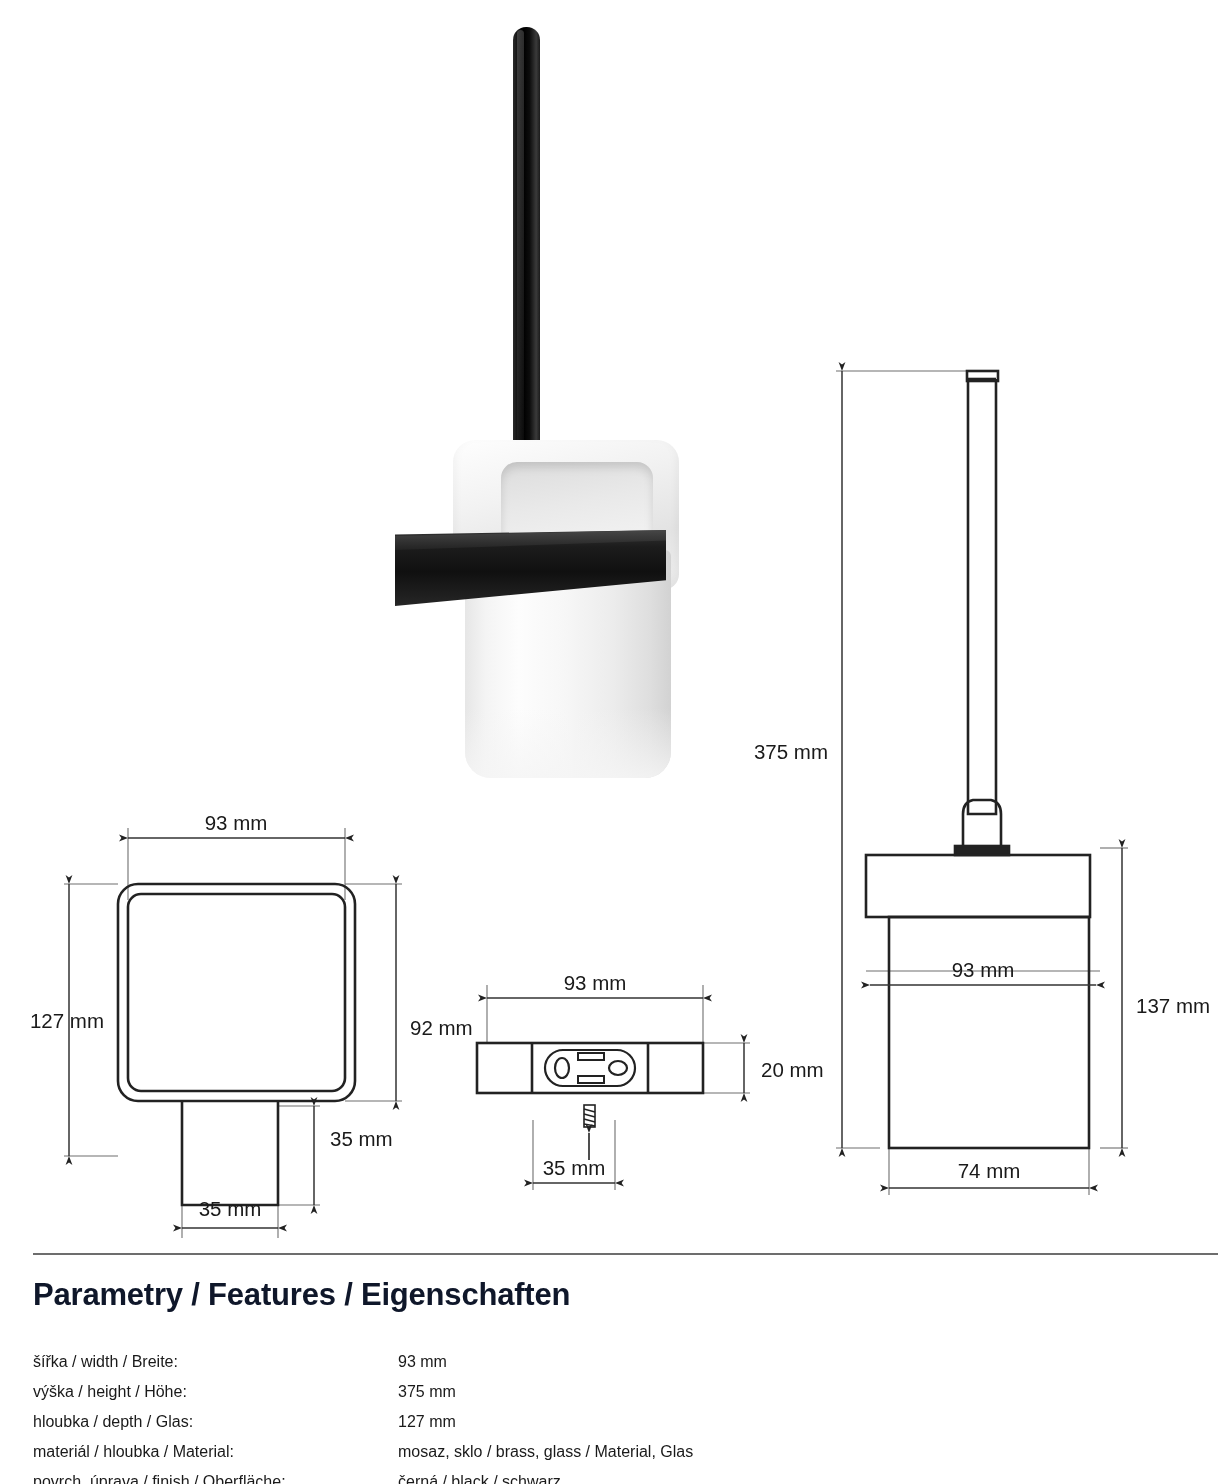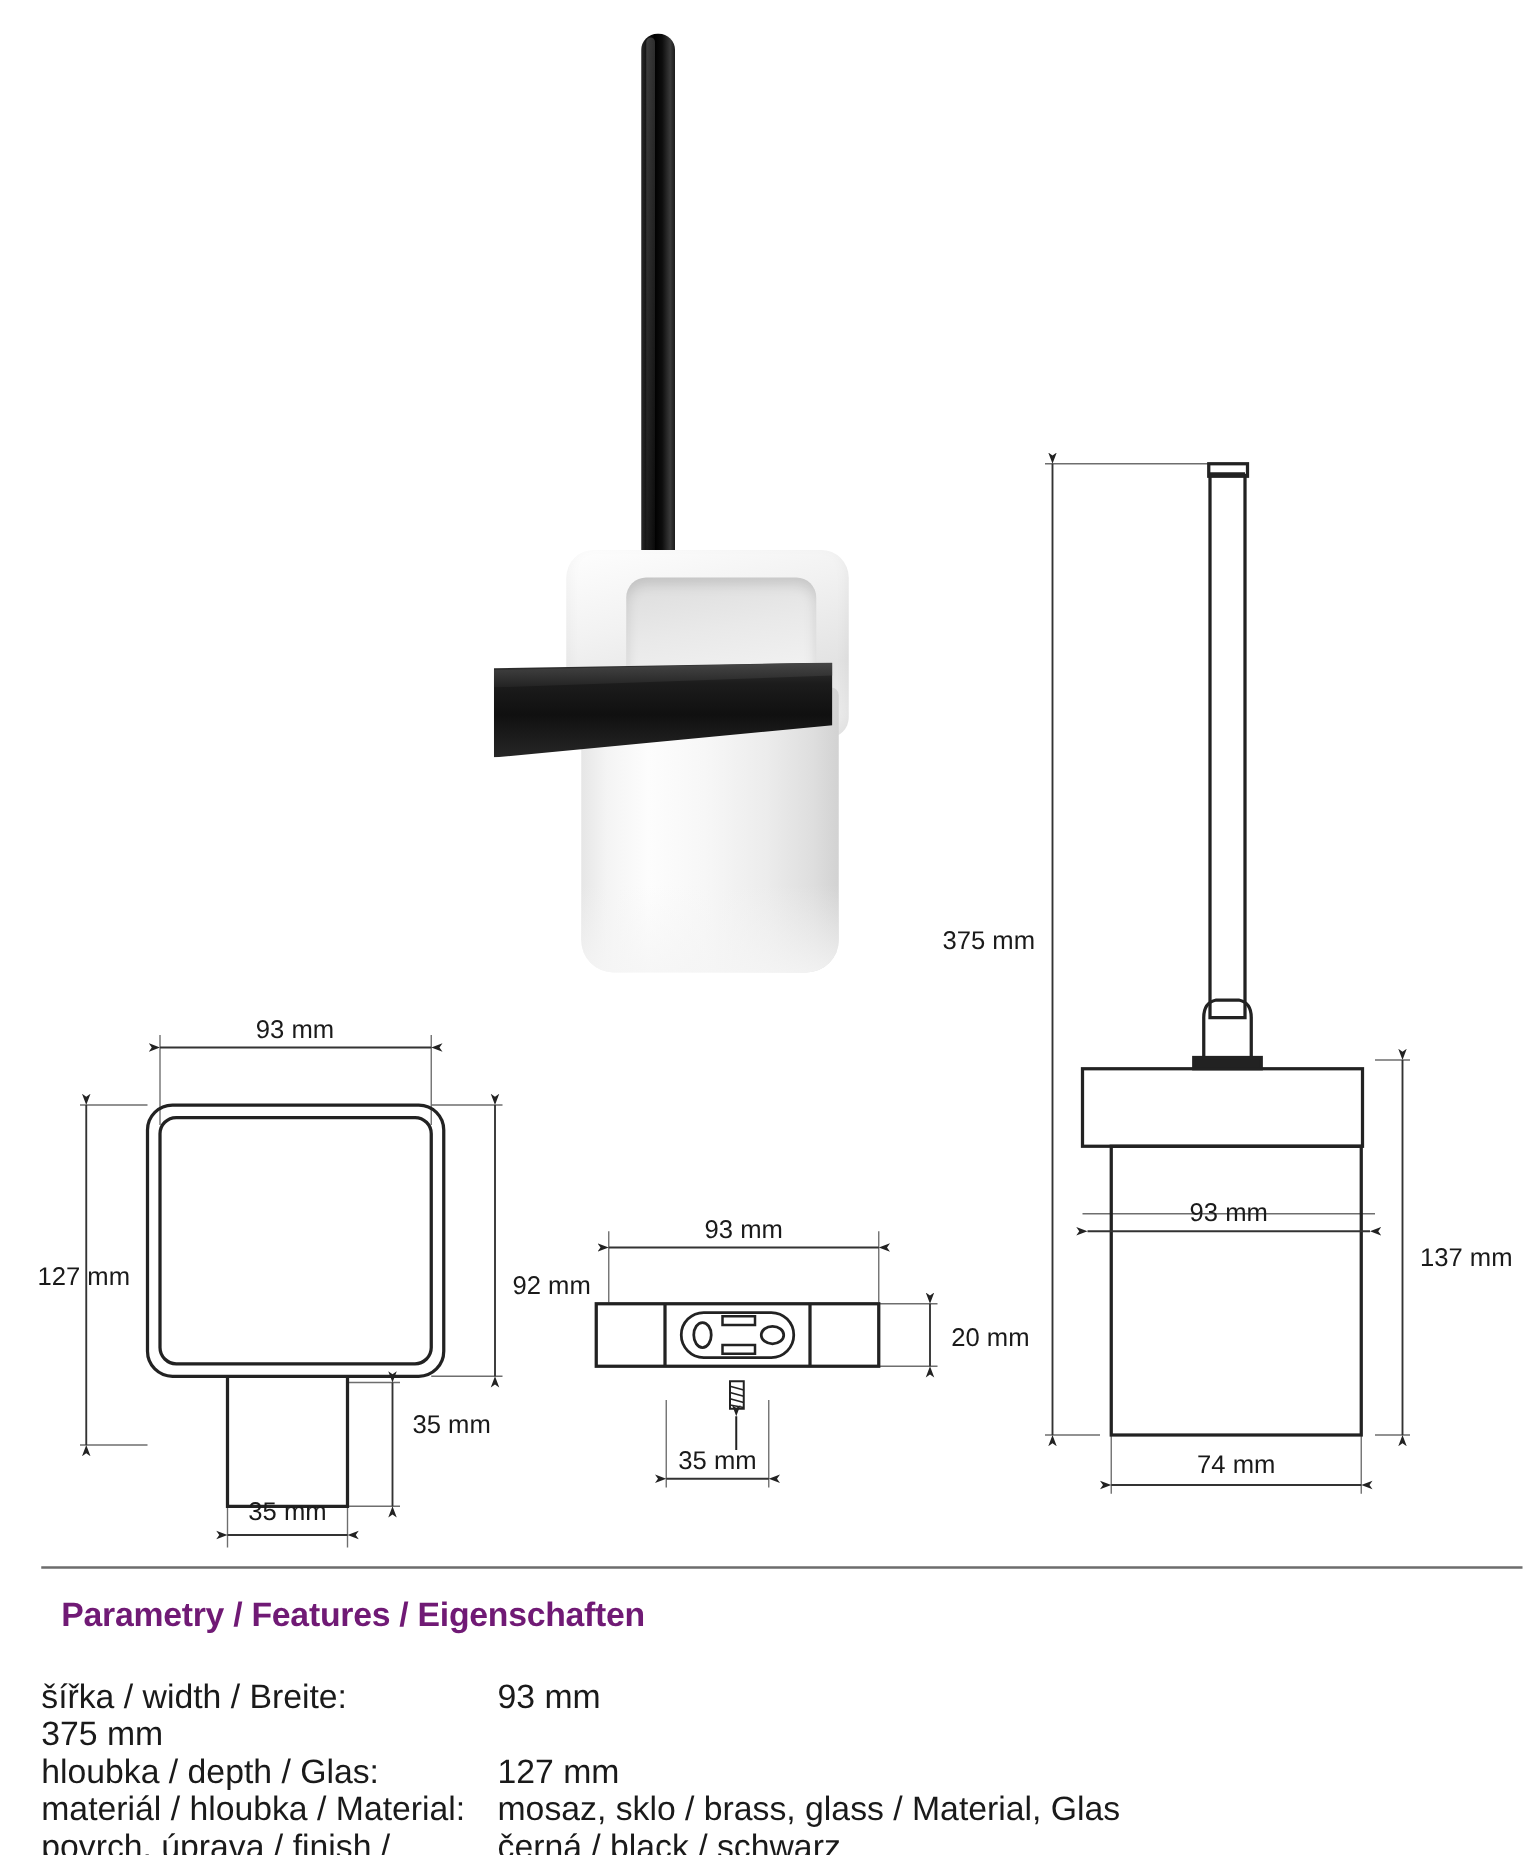--- a/index.html
+++ b/index.html
@@ -124,30 +124,30 @@
     height: 2px;
     background: #6d6d6d;
   }
   #spec-section {
     position: absolute;
     left: 33px;
     top: 1277px;
     width: 1170px;
   }
   #spec-title {
-    font-size: 27px;
+    font-size: 31px;
     font-weight: bold;
     letter-spacing: -0.2px;
-    color: #701a75;
-    margin: 0 0 34px 16px;
+    color: #0f172a;
+    margin: 0 0 34px 0;
   }
   .spec-row {
     display: flex;
     align-items: baseline;
-    font-size: 27px;
+    font-size: 16px;
     line-height: 30px;
     color: #1a1a1a;
   }
   .spec-label { width: 365px; flex: none; }
   .spec-value { flex: 1; }
 </style>
 </head>
 <body>
 
 <div id="product-photo">
@@ -279,20 +279,21 @@
 <div id="divider"></div>
 
 <div id="spec-section">
   <h2 id="spec-title">Parametry / Features / Eigenschaften</h2>
 
   <div class="spec-row">
     <div class="spec-label">šířka / width / Breite:</div>
     <div class="spec-value">93 mm</div>
   </div>
   <div class="spec-row">
+    <div class="spec-label">výška / height / Höhe:</div>
     <div class="spec-value">375 mm</div>
   </div>
   <div class="spec-row">
     <div class="spec-label">hloubka / depth / Glas:</div>
     <div class="spec-value">127 mm</div>
   </div>
   <div class="spec-row">
     <div class="spec-label">materiál / hloubka / Material:</div>
     <div class="spec-value">mosaz, sklo / brass, glass / Material, Glas</div>
   </div>

